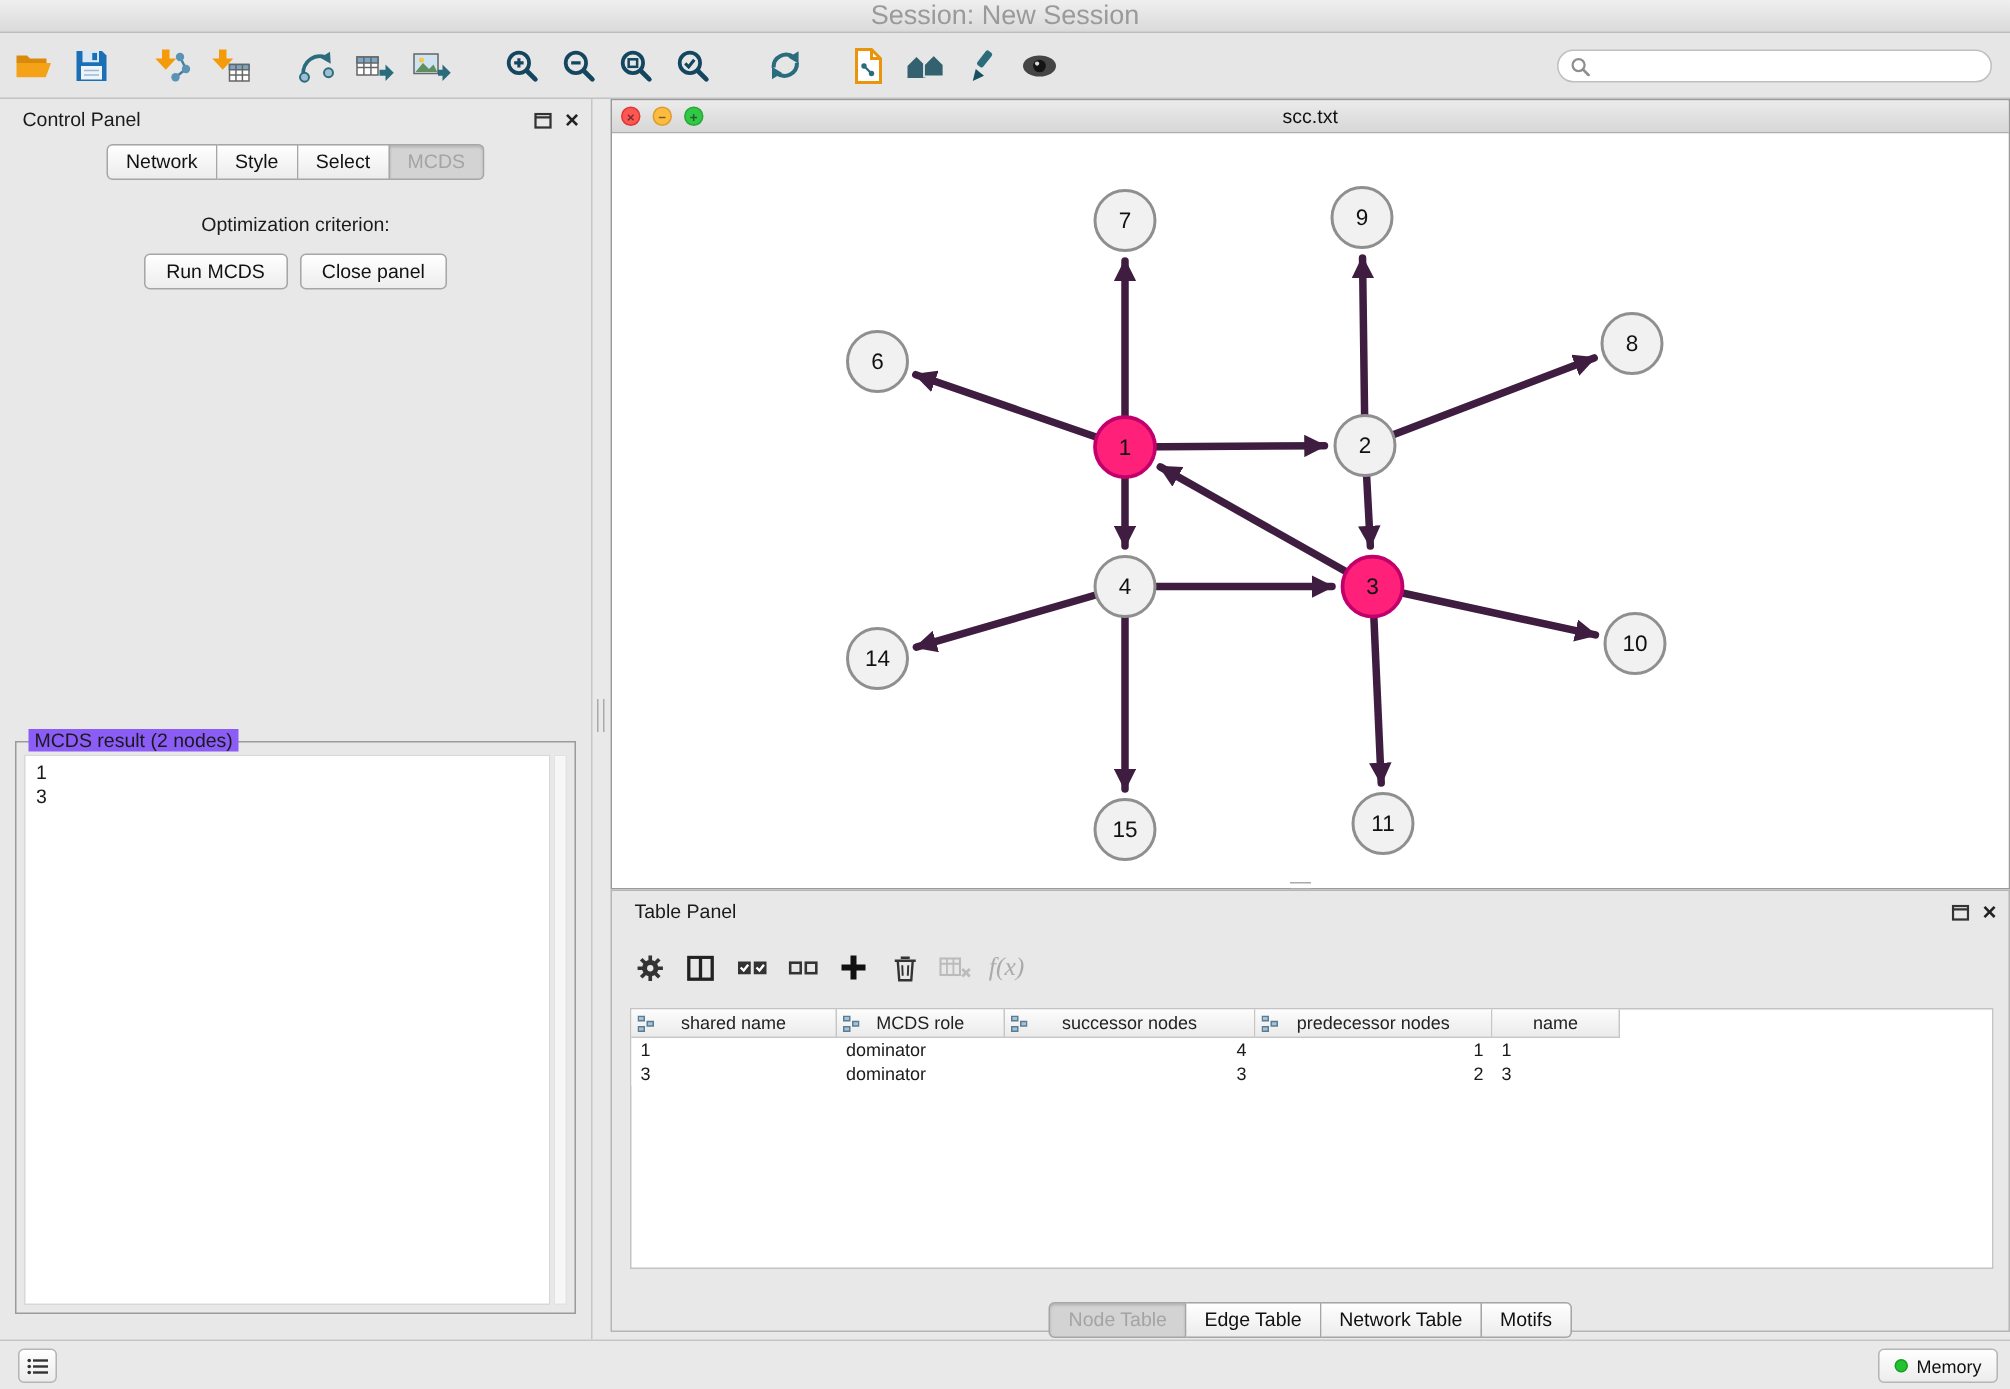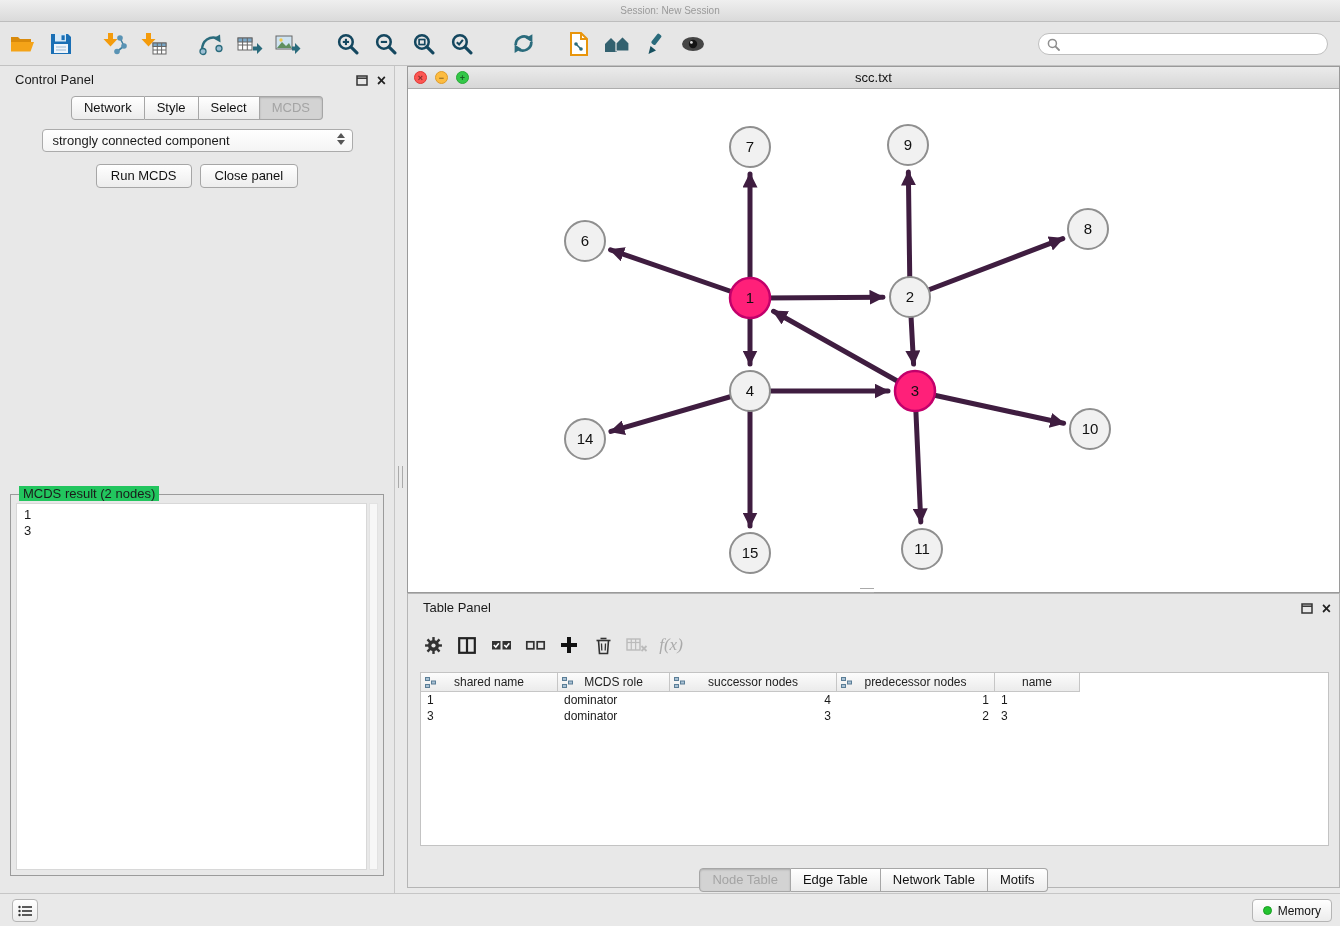--- a/index.html
+++ b/index.html
@@ -6,21 +6,21 @@
   html,body { width:1340px; height:926px; }
   body {
     position:relative; background:#e9e9e9; overflow:hidden;
     font-family:"Liberation Sans", sans-serif; font-size:13px; color:#1a1a1a;
     -webkit-font-smoothing:antialiased;
   }
   
   .titlebar {
     position:absolute; left:0; top:0; width:1340px; height:22px;
     background:linear-gradient(#efefef,#dadada); border-bottom:1px solid #bdbdbd;
-    text-align:center; line-height:21px; font-size:10px; color:#9a9a9a;
+    text-align:center; line-height:21px; font-size:18px; color:#9a9a9a;
   }
   
   .toolbar {
     position:absolute; left:0; top:22px; width:1340px; height:44px;
     background:#e6e6e6; border-bottom:1px solid #c2c2c2;
     display:flex; align-items:center; padding-left:4px;
   }
   .tbtn {
     width:38px; height:38px; border:none; background:transparent; border-radius:4px;
     display:flex; align-items:center; justify-content:center; flex:0 0 auto;
@@ -64,21 +64,21 @@
   .dd-stepper { position:absolute; right:7px; top:3px; display:flex; flex-direction:column; gap:2px; }
   .dd-stepper i { width:0; height:0; border-left:4px solid transparent; border-right:4px solid transparent; display:block; }
   .dd-up { border-bottom:5px solid #555; }
   .dd-down { border-top:5px solid #555; }
   .btn-row { display:flex; justify-content:center; gap:8px; margin-top:12px; }
   .btn {
     padding:3px 14px 4px; font-size:13px; color:#111;
     background:linear-gradient(#ffffff,#ededed); border:1px solid #a6a6a6; border-radius:4px;
   }
   .result-box { position:absolute; left:10px; top:428px; width:374px; height:382px; border:1px solid #9b9b9b; }
-  .result-legend { position:absolute; top:-9px; left:8px; background:#22c55e; padding:0 4px; font-size:13px; }
+  .result-legend { position:absolute; top:-9px; left:8px; background:#8b5cf6; padding:0 4px; font-size:13px; }
   .result-inner {
     position:absolute; left:5px; top:8px; right:16px; bottom:5px; background:#fff;
     border:1px solid #d8d8d8; padding:3px 7px; font-size:13px; line-height:16px;
   }
   .result-scroll { position:absolute; right:5px; top:8px; width:9px; bottom:5px; background:#f7f7f7; border:1px solid #e2e2e2; }
   
   .network-window {
     position:absolute; left:407px; top:66px; width:933px; height:527px;
     background:#fff; border:1px solid #9a9a9a;
   }
@@ -306,28 +306,22 @@
     </span>
   </div>
 
   <div class="tabs">
     <span class="tab">Network</span>
     <span class="tab">Style</span>
     <span class="tab">Select</span>
     <span class="tab selected">MCDS</span>
   </div>
 
-
-  <div class="dropdown">
-    <span>strongly connected component</span>
-    <span class="dd-stepper">
-      <i class="dd-up"></i>
-        <i class="dd-down"></i>
-    </span>
-  </div>
+  <div class="opt-label">Optimization criterion:</div>
+
 
   <div class="btn-row">
     <button class="btn">Run MCDS</button>
     <button class="btn">Close panel</button>
   </div>
 
   <div class="result-box">
     <span class="result-legend">MCDS result (2 nodes)</span>
     <div class="result-inner">
       <div>1</div>

